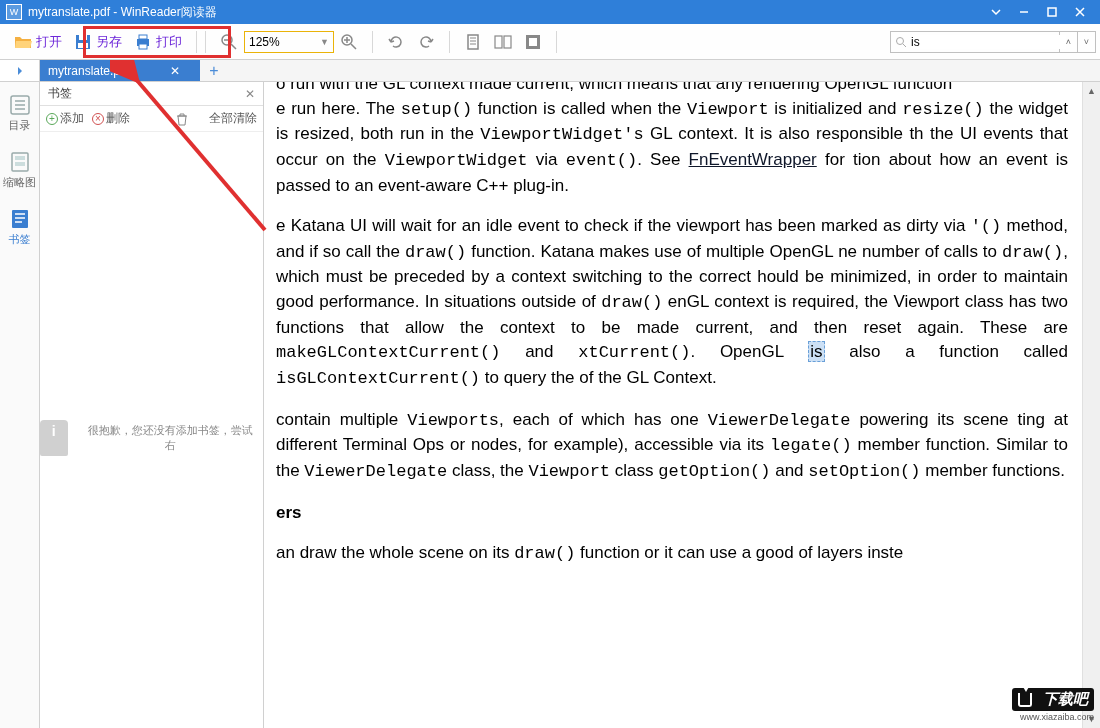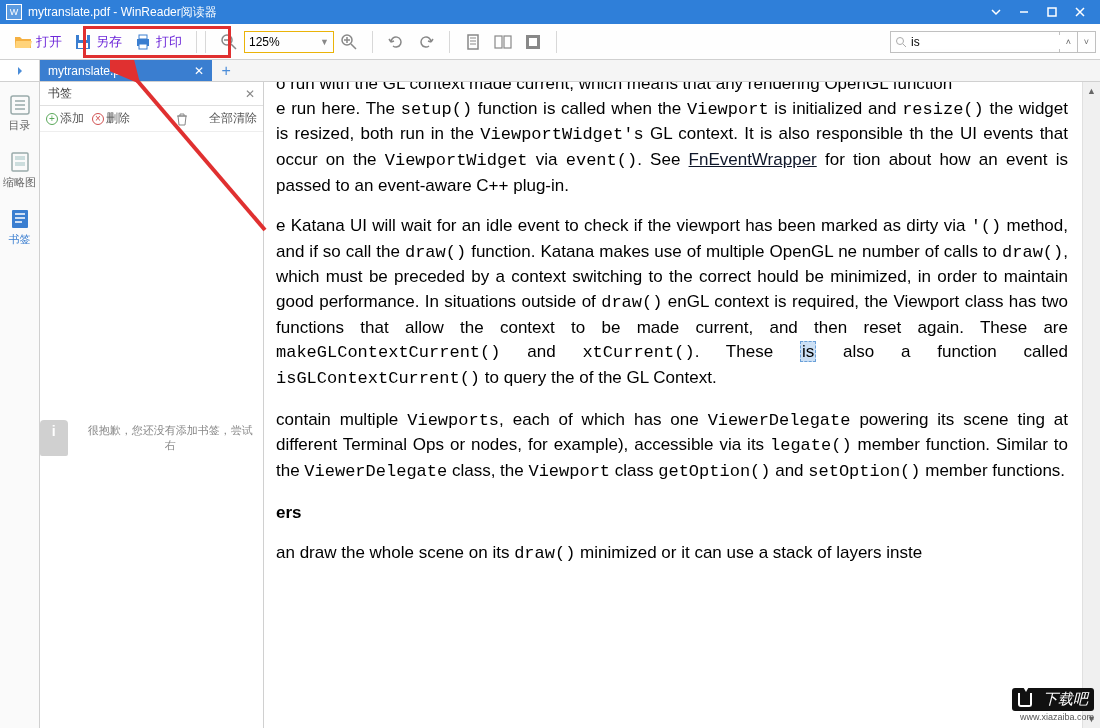--- a/index.html
+++ b/index.html
@@ -24,21 +24,21 @@
 .page-total { font-size: 12px; color: #666; }
 .zoom-dd { width: 90px; height: 22px; border: 1px solid #eab308; display: flex; align-items: center; padding: 0 4px; font-size: 12px; justify-content: space-between; }
 .zoom-dd .chev { color: #888; font-size: 9px; }
 .search-box { width: 170px; height: 22px; border: 1px solid #c0c0c0; display: flex; align-items: center; padding: 0 4px; font-size: 12px; gap: 4px; margin-left: auto; }
 .search-box input { border: none; outline: none; flex: 1; font-size: 12px; }
 .search-nav { display: flex; }
 .search-nav .nav { width: 18px; height: 22px; border: 1px solid #c0c0c0; border-left: none; display: flex; align-items: center; justify-content: center; font-size: 9px; color: #666; }
 
 
 .tabrow { height: 22px; background: #f5f5f5; display: flex; align-items: stretch; padding-left: 40px; border-bottom: 1px solid #d0d0d0; }
-.tab { background: #3a7ed0; color: #fff; display: flex; align-items: center; padding: 0 8px; font-size: 12px; gap: 64px; min-width: 160px; }
+.tab { background: #3a7ed0; color: #fff; display: flex; align-items: center; padding: 0 8px; font-size: 12px; gap: 40px; min-width: 160px; }
 .tab .close { font-size: 12px; }
 .newtab { width: 28px; display: flex; align-items: center; justify-content: center; color: #4a8cd8; font-size: 16px; }
 
 
 .collapse-strip { position: absolute; left: 0; top: 60px; width: 40px; height: 22px; background: #fff; display: flex; align-items: center; justify-content: center; border-right: 1px solid #d0d0d0; border-bottom: 1px solid #d0d0d0; }
 .collapse-strip svg { width: 10px; height: 10px; fill: #4a8cd8; }
 
 
 .main { display: flex; height: calc(728px - 24px - 36px - 22px); }
 
@@ -73,21 +73,21 @@
 .highlight-word { background: #cce0f5; border: 1px dashed #6aa0d8; padding: 0 1px; }
 .scroll-v { position: absolute; right: 0; top: 0; bottom: 0; width: 18px; background: #f0f0f0; border-left: 1px solid #e0e0e0; }
 .scroll-v .up, .scroll-v .down { height: 18px; display: flex; align-items: center; justify-content: center; font-size: 9px; color: #666; }
 .scroll-v .down { position: absolute; bottom: 0; left: 0; right: 0; }
 
 
 .arrow { position: absolute; z-index: 10; pointer-events: none; }
 
 
 .watermark { position: absolute; right: 6px; bottom: 6px; z-index: 20; pointer-events: none; }
-.watermark .logo-box { background: #111; color: #fff; padding: 2px 6px; font-size: 15px; font-weight: normal; font-style: italic; border-radius: 3px; display: flex; align-items: center; gap: 11px; }
+.watermark .logo-box { background: #111; color: #fff; padding: 2px 6px; font-size: 15px; font-weight: bold; font-style: italic; border-radius: 3px; display: flex; align-items: center; gap: 11px; }
 .watermark .logo-box .dl { width: 14px; height: 14px; border: 2px solid #fff; border-top: none; border-radius: 0 0 3px 3px; position: relative; }
 .watermark .logo-box .dl::before { content: ""; position: absolute; top: -8px; left: 2px; width: 0; height: 0; border-left: 4px solid transparent; border-right: 4px solid transparent; border-top: 7px solid #fff; }
 .watermark .url { font-size: 9px; color: #555; text-align: right; margin-top: 1px; }
 </style>
 </head>
 <body>
 
 <div class="titlebar">
   <span class="app-icon">W</span>
   <span class="title">mytranslate.pdf - WinReader阅读器</span>
@@ -304,28 +304,28 @@
 
   <div class="docview">
     <div class="doc-content">
       <p>
         <span>o run with the GL context made current, which means that any rendering OpenGL function</span><br>
         <span>e run here. The </span><code>setup()</code><span> function is called when the </span><code>Viewport</code><span> is initialized and </span><code>resize()</code>
         <span> the widget is resized, both run in the </span><code>ViewportWidget's</code><span> GL context. It is also responsible th the UI events that occur on the </span><code>ViewportWidget</code><span> via </span><code>event()</code><span>. See </span><a href="#">FnEventWrapper</a><span> for tion about how an event is passed to an event-aware C++ plug-in.</span>
       </p>
       <p>
         <span>e Katana UI will wait for an idle event to check if the viewport has been marked as dirty via </span><code>'()</code><span> method, and if so call the </span><code>draw()</code><span> function. Katana makes use of multiple OpenGL ne number of calls to </span><code>draw()</code><span>, which must be preceded by a context switching to the correct hould be minimized, in order to maintain good performance. In situations outside of </span><code>draw()</code><span> enGL context is required, the Viewport class has two functions that allow the context to be made current, and then reset again. These are </span><code>makeGLContextCurrent()</code><span> and </span>
-        <code>xtCurrent()</code><span>. These </span><span class="highlight-word">is</span><span> also a function called </span><code>isGLContextCurrent()</code><span> to query the of the GL Context.</span>
+        <code>xtCurrent()</code><span>. OpenGL </span><span class="highlight-word">is</span><span> also a function called </span><code>isGLContextCurrent()</code><span> to query the of the GL Context.</span>
       </p>
       <p>
         <span> contain multiple </span><code>Viewports</code><span>, each of which has one </span><code>ViewerDelegate</code><span> powering its scene ting at different Terminal Ops or nodes, for example), accessible via its </span><code>legate()</code><span> member function. Similar to the </span><code>ViewerDelegate</code><span> class, the </span><code>Viewport</code><span> class </span><code>getOption()</code><span> and </span><code>setOption()</code><span> member functions.</span>
       </p>
       <h3>ers</h3>
       <p>
-        <span>an draw the whole scene on its </span><code>draw()</code><span> minimized or it can use a stack of layers inste</span>
+        <span>an draw the whole scene on its </span><code>draw()</code><span> function or it can use a good of layers inste</span>
       </p>
     </div>
     <div class="scroll-v">
       <div class="up">▲</div>
       <div class="down">▼</div>
     </div>
   </div>
 
 </div>
 

